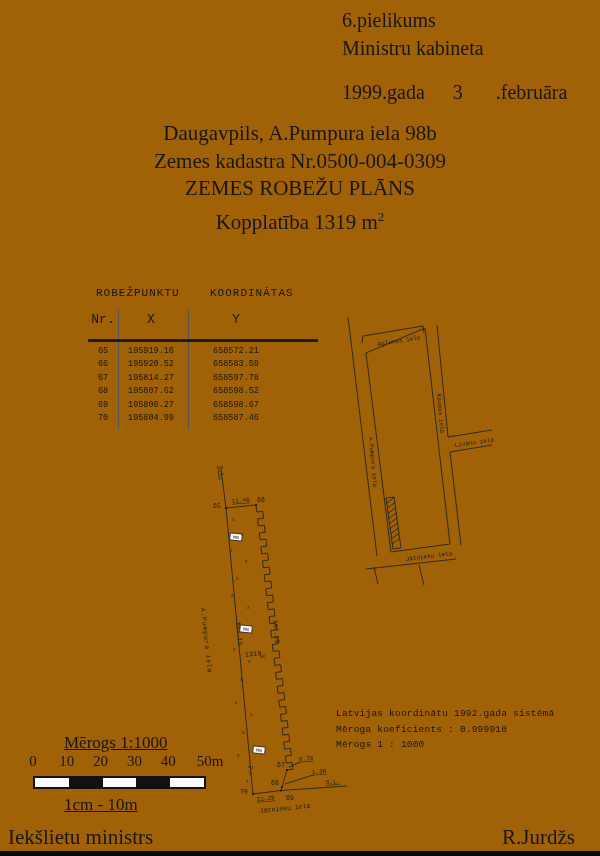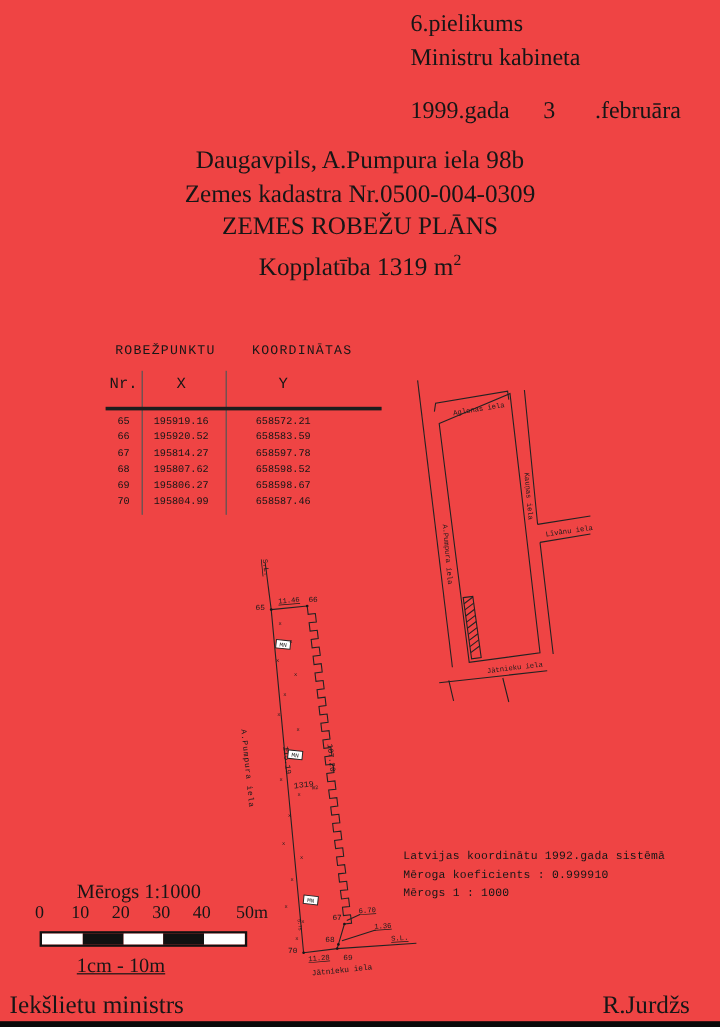--- a/index.html
+++ b/index.html
@@ -1,16 +1,16 @@
 <!DOCTYPE html>
 <html><head>
 <meta charset="utf-8">
 <style>
   html,body{margin:0;padding:0;background:#888;}
-  .page{position:relative;width:600px;height:856px;background:#ef4444;overflow:hidden;
+  .page{position:relative;width:600px;height:856px;background:#a16207;overflow:hidden;
         font-family:"Liberation Serif",serif;color:#161616;}
   .abs{position:absolute;}
   
   .hdr{left:342px;top:6px;font-size:20px;line-height:28px;}
   .hdr .day{display:inline-block;margin-left:28px;}
   .hdr .feb{display:inline-block;margin-left:33px;margin-top:16px;}
   .hdr .nrv{display:inline-block;margin-left:7px;letter-spacing:4px;font-size:18px;position:relative;top:2px;}
   
   .titleblk{left:0;top:120px;width:600px;text-align:center;font-size:21px;line-height:27.5px;}
   .titleblk sup{font-size:0.62em;}
@@ -25,21 +25,21 @@
   .trow span{position:absolute;text-align:center;}
   .c0{left:2px;width:26px;} .c1{left:34px;width:58px;} .c2{left:112px;width:72px;}
   .th.c0{left:2px;width:26px;} .th.c1{left:34px;width:58px;} .th.c2{left:112px;width:72px;}
   
   .schematitle{left:355px;top:287px;width:130px;text-align:center;
      font-family:"Liberation Mono",monospace;font-size:9.5px;font-weight:bold;letter-spacing:1px;line-height:11.5px;}
   
   .notes{left:336px;top:706px;font-family:"Liberation Mono",monospace;font-size:9.5px;line-height:15.5px;letter-spacing:0.2px;}
   
   .scalebar{left:30px;top:733px;width:220px;height:85px;}
-  .sb-title{position:absolute;left:34px;top:0;font-size:17px;}
+  .sb-title{position:absolute;left:34px;top:0;font-size:17px;text-decoration:underline;}
   .sb-tick{position:absolute;top:20px;font-size:15px;width:34px;text-align:center;}
   .sb-bar{position:absolute;left:3px;top:43px;width:169px;height:9px;border:2px solid #111;display:flex;}
   .sb-seg{height:100%;}
   .sb-cap{position:absolute;left:34px;top:62px;font-size:17px;text-decoration:underline;}
   
   .f-left{left:8px;top:825px;font-size:21px;}
   .f-right{left:502px;top:825px;font-size:21px;}
   .scan-edge{left:0;top:851px;width:600px;height:5px;background:#0a0a0a;}
   
   svg{position:absolute;overflow:visible;}

